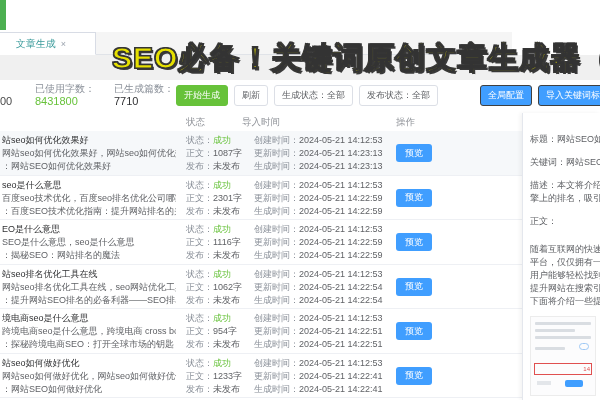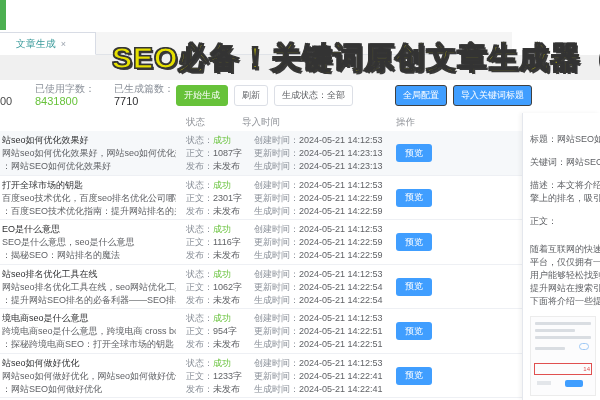--- a/index.html
+++ b/index.html
@@ -98,20 +98,21 @@
     <div class="stat dark" style="left:114px;">
       <span class="lab">已生成篇数：</span>
       <span class="val">7710</span>
     </div>
   </div>
 
   <div class="toolbar">
     <button class="btn green">开始生成</button>
     <button class="btn ghost">刷新</button>
     <button class="btn ghost">生成状态：全部</button>
+    <button class="btn ghost">发布状态：全部</button>
     <span class="spacer"></span>
     <button class="btn blue">全局配置</button>
     <button class="btn blue">导入关键词标题</button>
 
   </div>
 
   <div class="thead">
     <span class="th-status">状态</span>
     <span class="th-time">导入时间</span>
     <span class="th-action">操作</span>
@@ -132,21 +133,21 @@
       <div class="cell c-tm">
         <div><span class="lab">创建时间：</span><span>2024-05-21 14:12:53</span></div>
         <div><span class="lab">更新时间：</span><span>2024-05-21 14:23:13</span></div>
         <div><span class="lab">生成时间：</span><span>2024-05-21 14:23:13</span></div>
       </div>
       <button class="preview-btn">预览</button>
     </div>
 
     <div class="row">
       <div class="cell c-kw">
-        <div class="l1">打开全球市场的钥匙</div>
+        <div class="l1">seo是什么意思</div>
         <div>百度seo技术优化，百度seo排名优化公司哪家好</div>
         <div>：百度SEO技术优化指南：提升网站排名的关键策略</div>
       </div>
       <div class="cell c-st">
         <div><span class="lab">状态：</span><span class="ok">成功</span></div>
         <div><span class="lab">正文：</span><span>2301字</span></div>
         <div><span class="lab">发布：</span><span>未发布</span></div>
       </div>
       <div class="cell c-tm">
         <div><span class="lab">创建时间：</span><span>2024-05-21 14:12:53</span></div>

